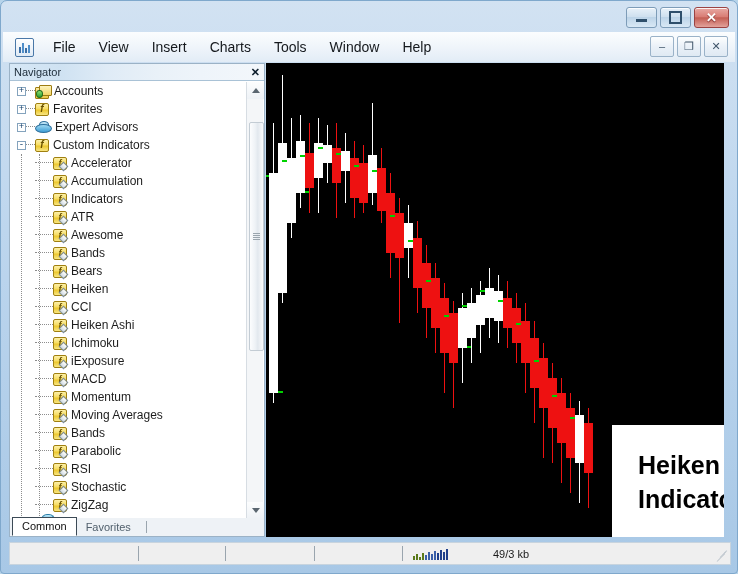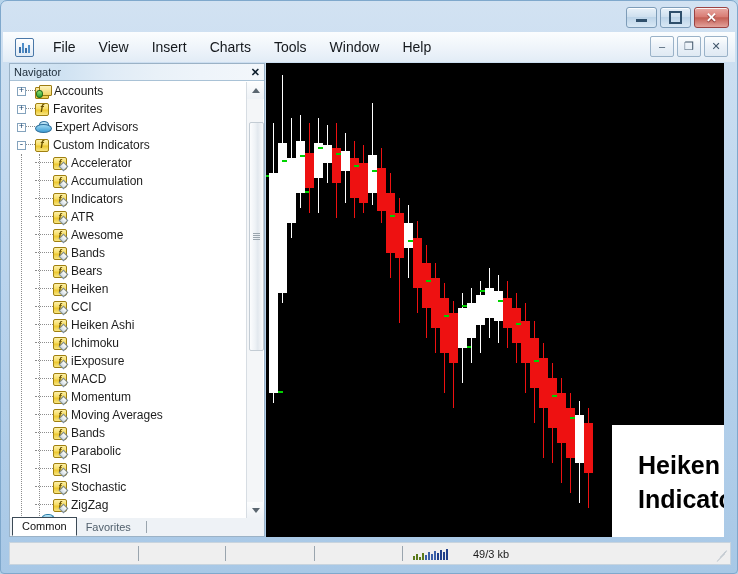--- a/index.html
+++ b/index.html
@@ -192,21 +192,21 @@
     background:#efefef;border:1px solid #c8d4de;box-sizing:border-box;
     display:flex;align-items:center;
   }
   .st-seg{height:15px;border-right:1px solid #9aa5ae;box-sizing:border-box;}
   .st-s1{width:129px;}
   .st-s2{width:87px;}
   .st-s3{width:89px;}
   .st-s4{width:88px;}
   .signal{display:flex;align-items:flex-end;height:12px;margin-left:10px;}
   .signal i{width:2px;margin-right:1px;display:block;}
-  .kb{font-size:11px;color:#1c1c1c;margin-left:24px;}
+  .kb{font-size:11px;color:#1c1c1c;margin-left:44px;}
   .resize-grip{position:absolute;right:2px;bottom:2px;width:12px;height:12px;}
   .resize-grip i{position:absolute;background:#c0c8cf;height:1px;transform-origin:left;}
 </style>
 </head>
 <body>
 
 <div class="app-window">
 
   <div class="titlebar">
     <div class="win-buttons">

